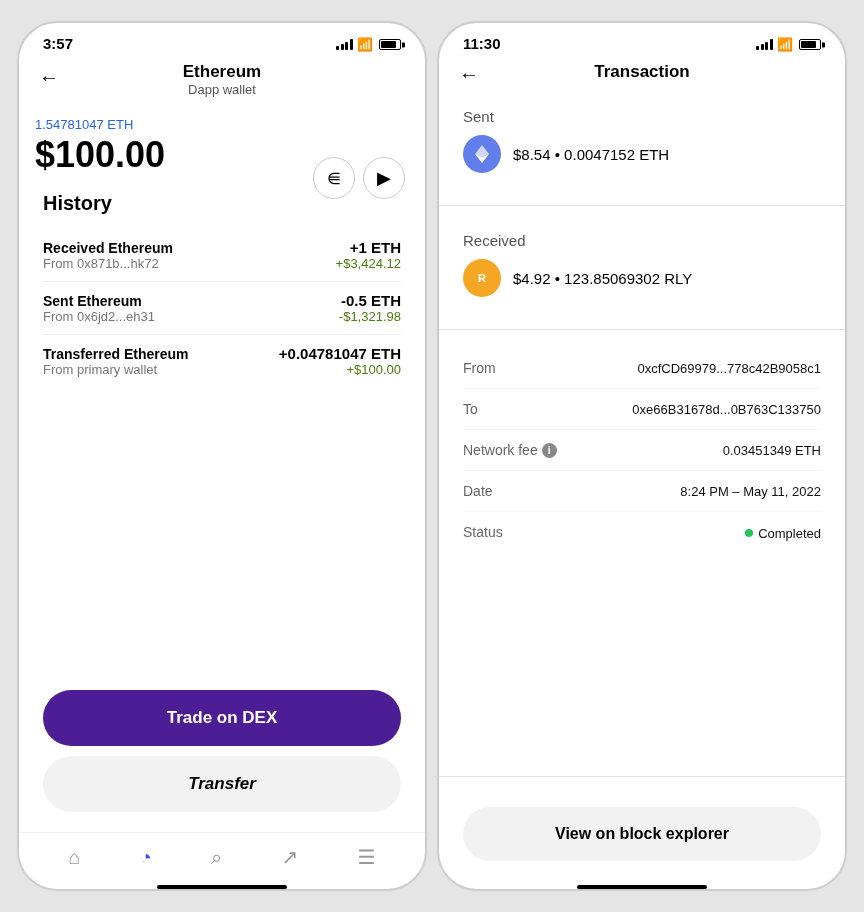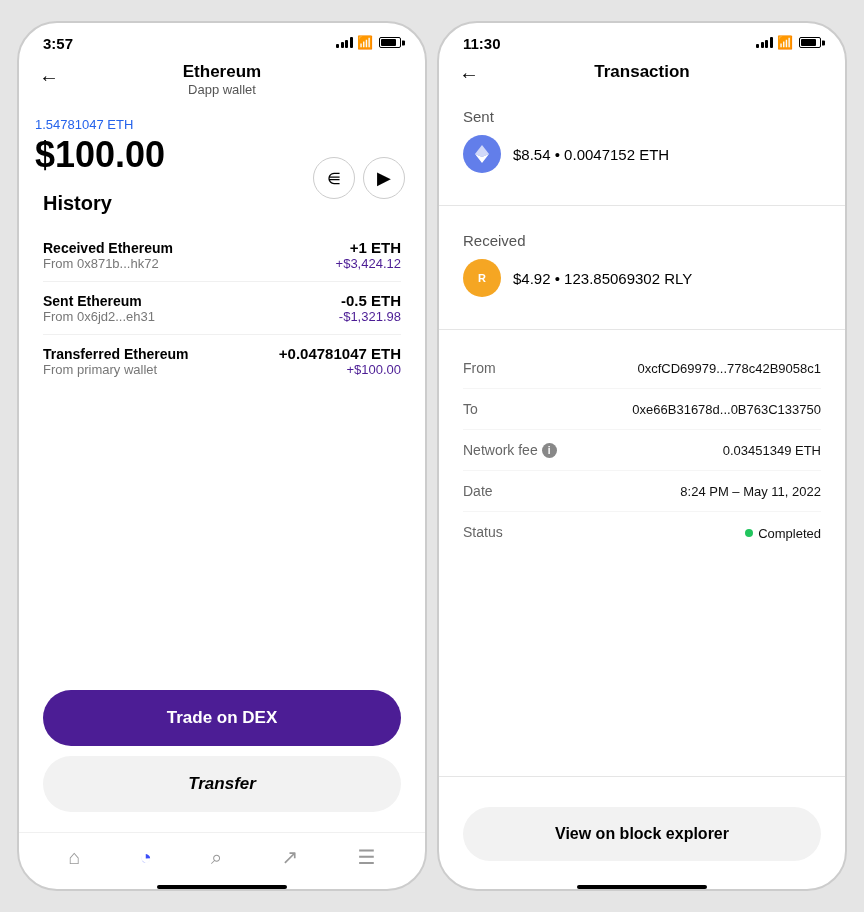--- a/index.html
+++ b/index.html
@@ -30,21 +30,21 @@
       border: 2px solid #ccc;
       overflow: hidden;
       display: flex;
       flex-direction: column;
       position: relative;
     }
     
     .status-bar {
       display: flex;
       justify-content: space-between;
-      align-items: flex-start;
+      align-items: flex-end;
       padding: 12px 24px 6px;
       font-size: 14px;
       font-weight: 600;
     }
     .status-time { font-weight: 700; font-size: 15px; }
     .status-icons { display: flex; align-items: center; gap: 5px; }
     .signal-bars { display: flex; align-items: flex-end; gap: 1.5px; }
     .signal-bar { background: #000; border-radius: 1px; width: 3px; }
     .wifi-icon { font-size: 13px; }
     .battery-icon {
@@ -96,21 +96,21 @@
     .history-section { padding: 0 24px; flex: 1; }
     .history-title { font-size: 20px; font-weight: 700; margin-bottom: 14px; }
     .tx-item { padding: 10px 0; border-bottom: 1px solid #f0f0f0; }
     .tx-item:last-child { border-bottom: none; }
     .tx-row { display: flex; justify-content: space-between; align-items: baseline; }
     .tx-name { font-size: 14px; font-weight: 600; text-align: center; }
     .tx-amount-main { font-size: 15px; font-weight: 600; }
     .tx-amount-main.positive { color: #000; }
     .tx-amount-main.negative { color: #000000; }
     .tx-from { font-size: 13px; color: #777; }
-    .tx-amount-usd { font-size: 13px; color: #4c1d95; }
+    .tx-amount-usd { font-size: 13px; color: #4d7c0f; }
 
     .screen1-bottom { padding: 16px 24px 20px; }
     .btn-dex {
       width: 100%; padding: 18px; border-radius: 30px; background: #4c1d95;
       color: #fff; font-size: 17px; font-weight: 600; border: none; cursor: pointer;
       margin-bottom: 10px;
     }
     .btn-transfer {
       width: 100%; padding: 18px; border-radius: 30px; background: #f2f2f2;
       color: #000; font-size: 17px; font-weight: 600; border: none; cursor: pointer; font-style: italic;

